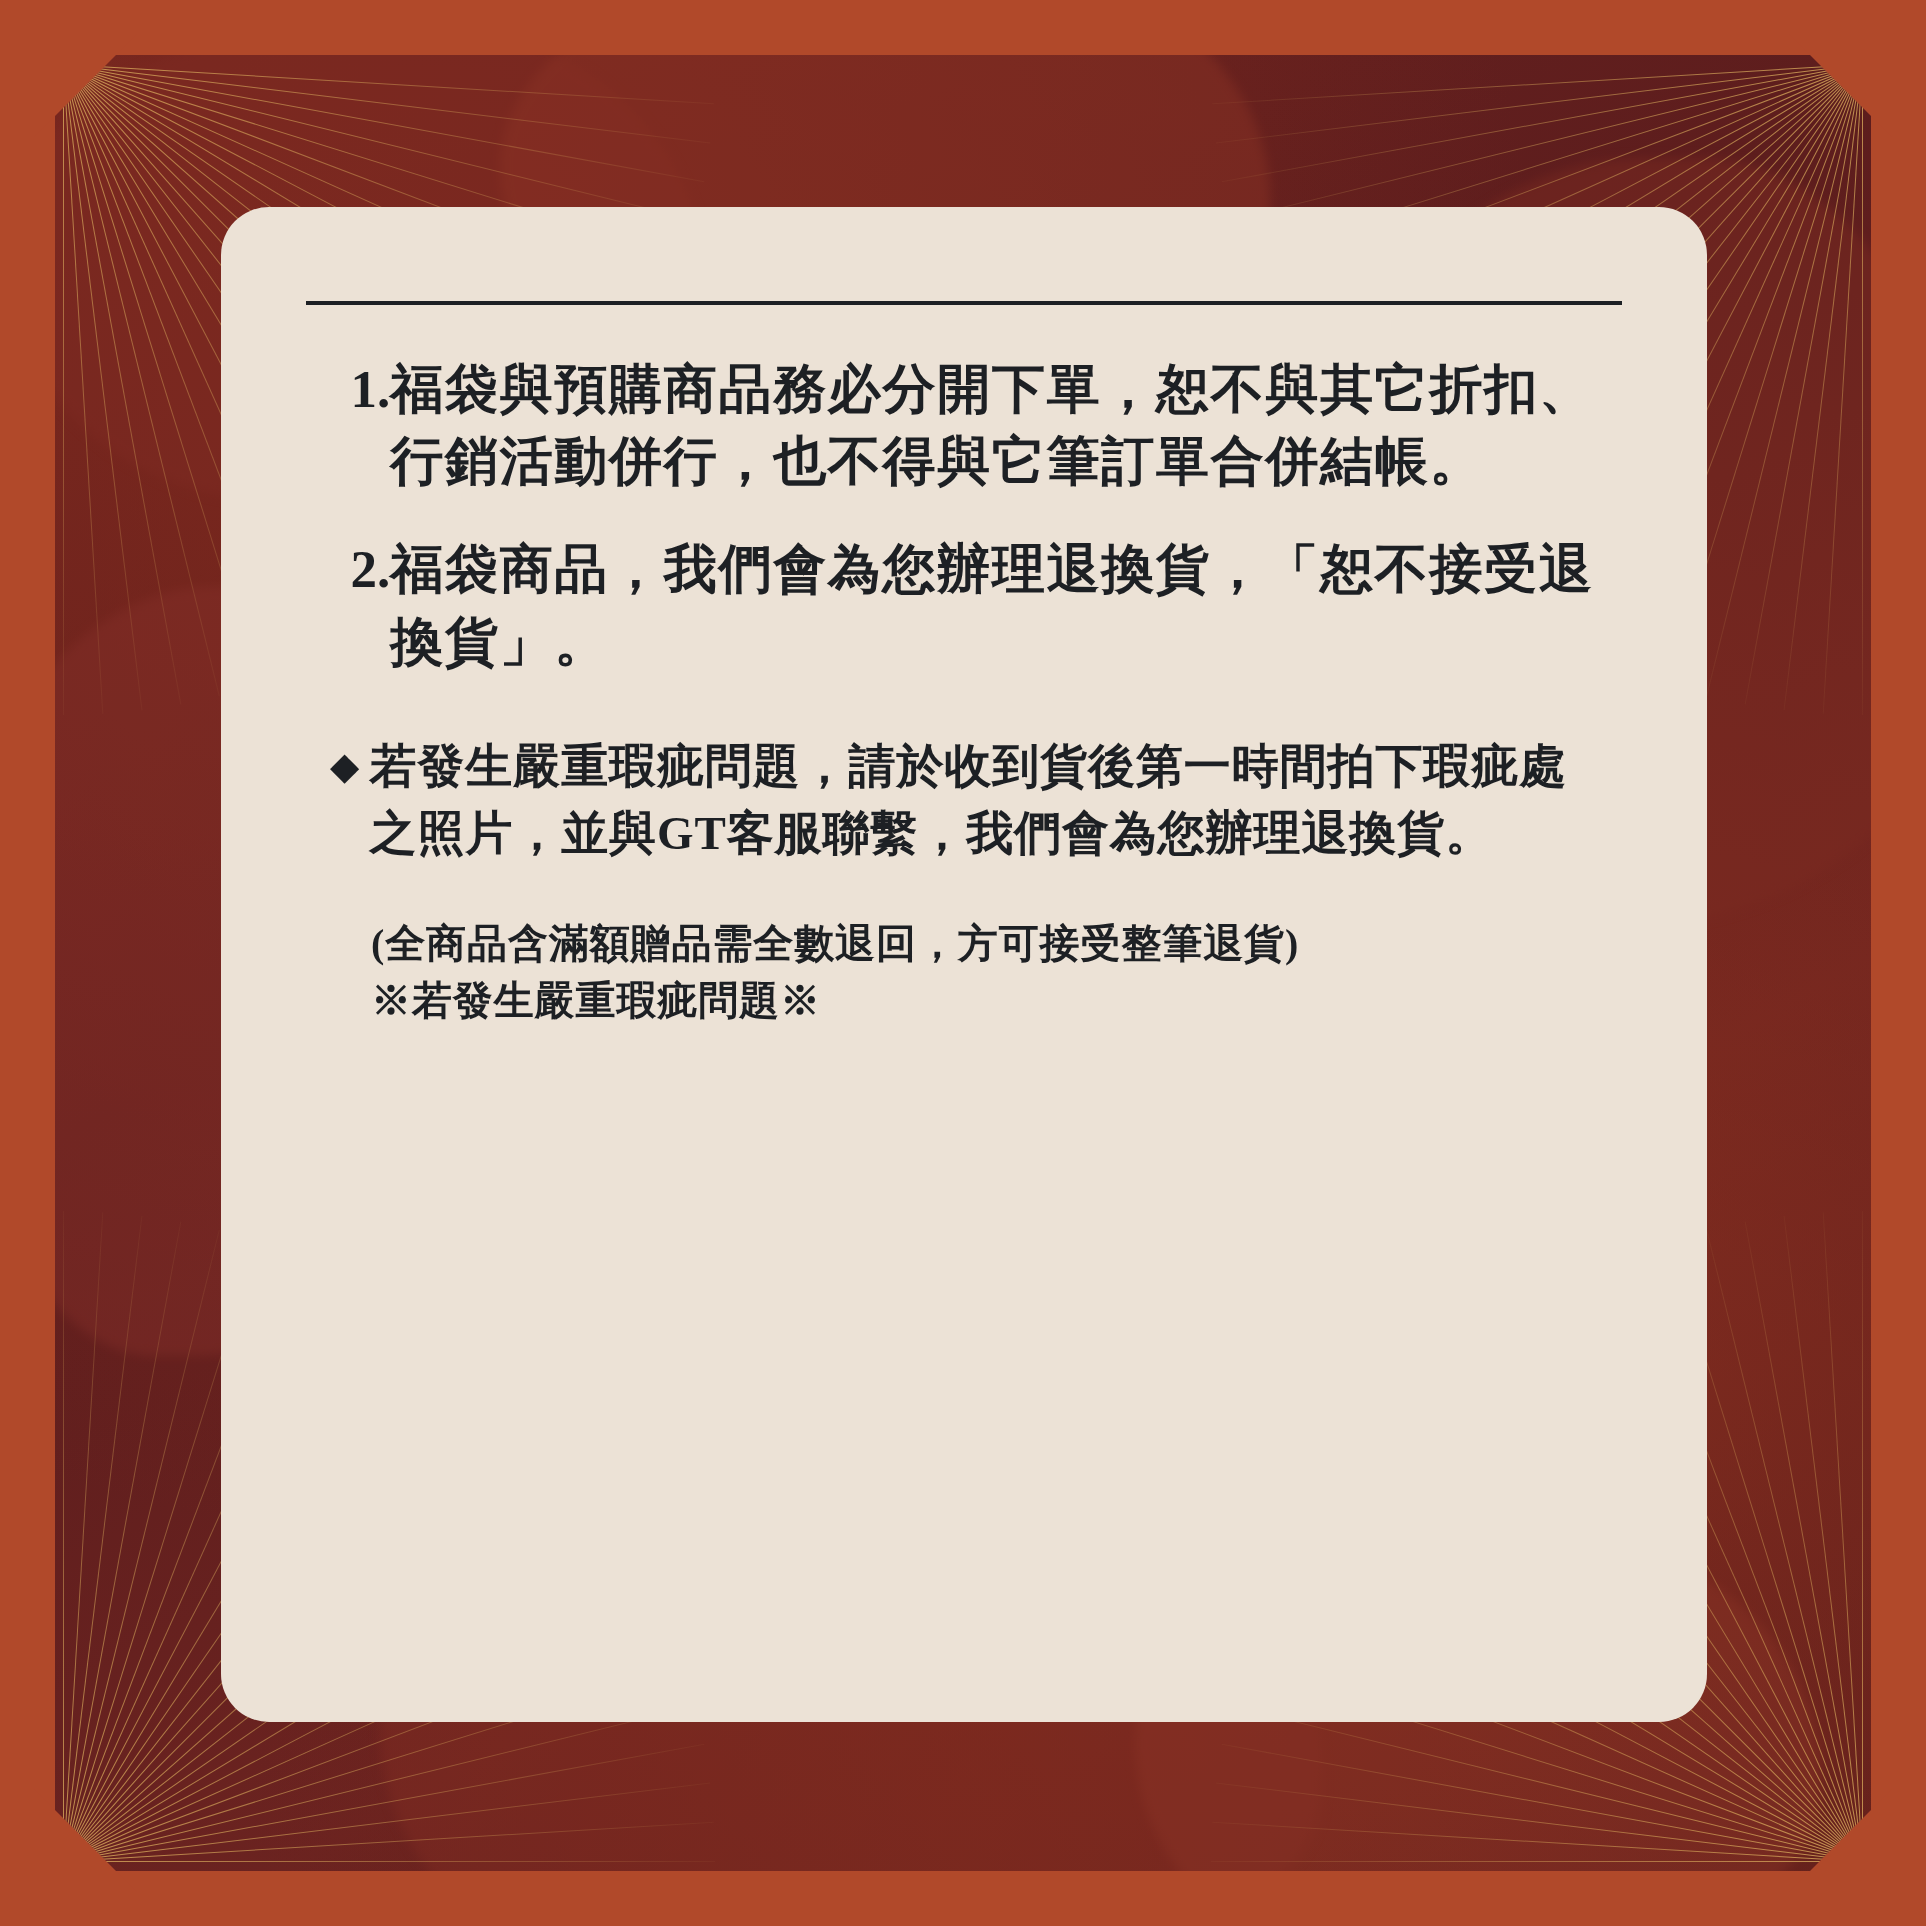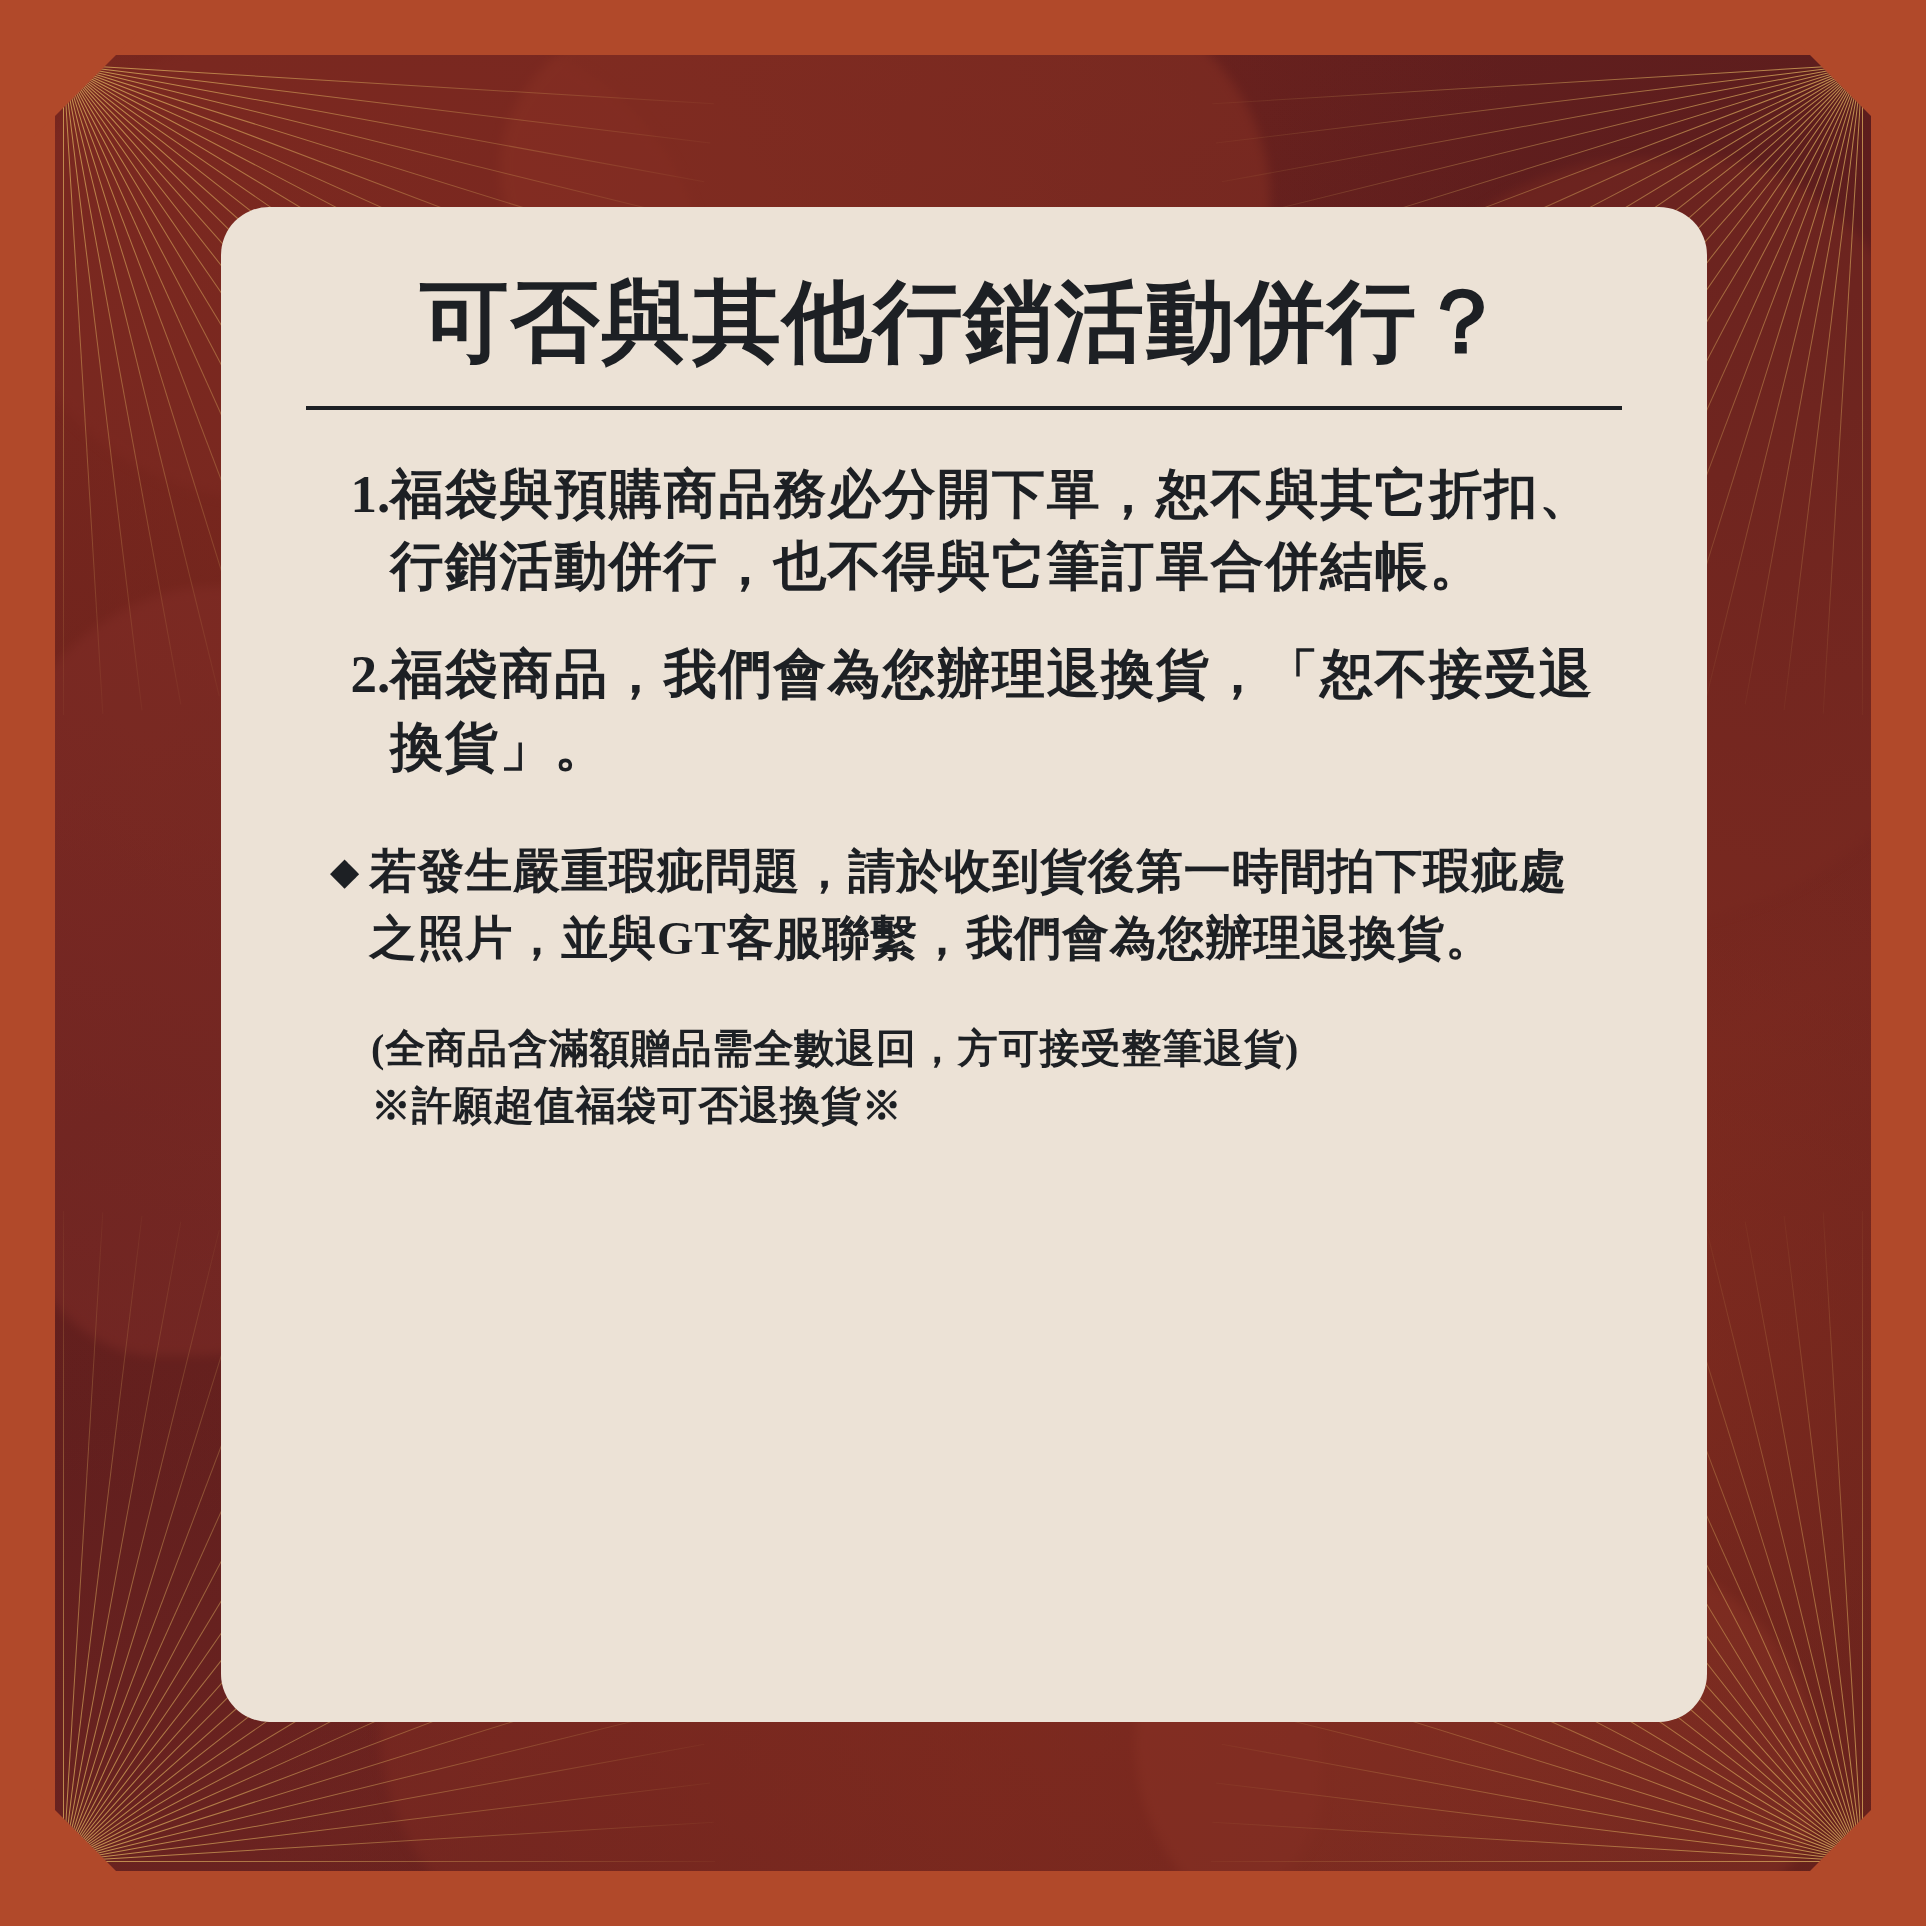--- a/index.html
+++ b/index.html
@@ -292,21 +292,20 @@
   </div>
 
   <div class="notch tl"></div>
   <div class="notch tr"></div>
   <div class="notch bl"></div>
   <div class="notch br"></div>
 
   <div class="card">
 
     <h1 class="title">
-      <span class="line2">可否與其他行銷活動併行？</span>
     </h1>
 
     <div class="rule"></div>
 
     <div class="body">
 
       <div class="numbered">
         <span class="num">1.</span>
         <span class="txt">福袋與預購商品務必分開下單，恕不與其它折扣、行銷活動併行，也不得與它筆訂單合併結帳。</span>
       </div>
@@ -316,19 +315,19 @@
         <span class="txt">福袋商品，我們會為您辦理退換貨，「恕不接受退換貨」。</span>
       </div>
 
       <div class="diamond-item">
         <span class="bullet">◆</span>
         <span class="txt">若發生嚴重瑕疵問題，請於收到貨後第一時間拍下瑕疵處之照片，並與GT客服聯繫，我們會為您辦理退換貨。</span>
       </div>
 
       <div class="footnotes">
         <div>(全商品含滿額贈品需全數退回，方可接受整筆退貨)</div>
-        <div>※許願超值福袋可否退換貨※</div>
+        <div>※若發生嚴重瑕疵問題※</div>
       </div>
 
     </div>
   </div>
 </div>
 
 
 </body></html>

